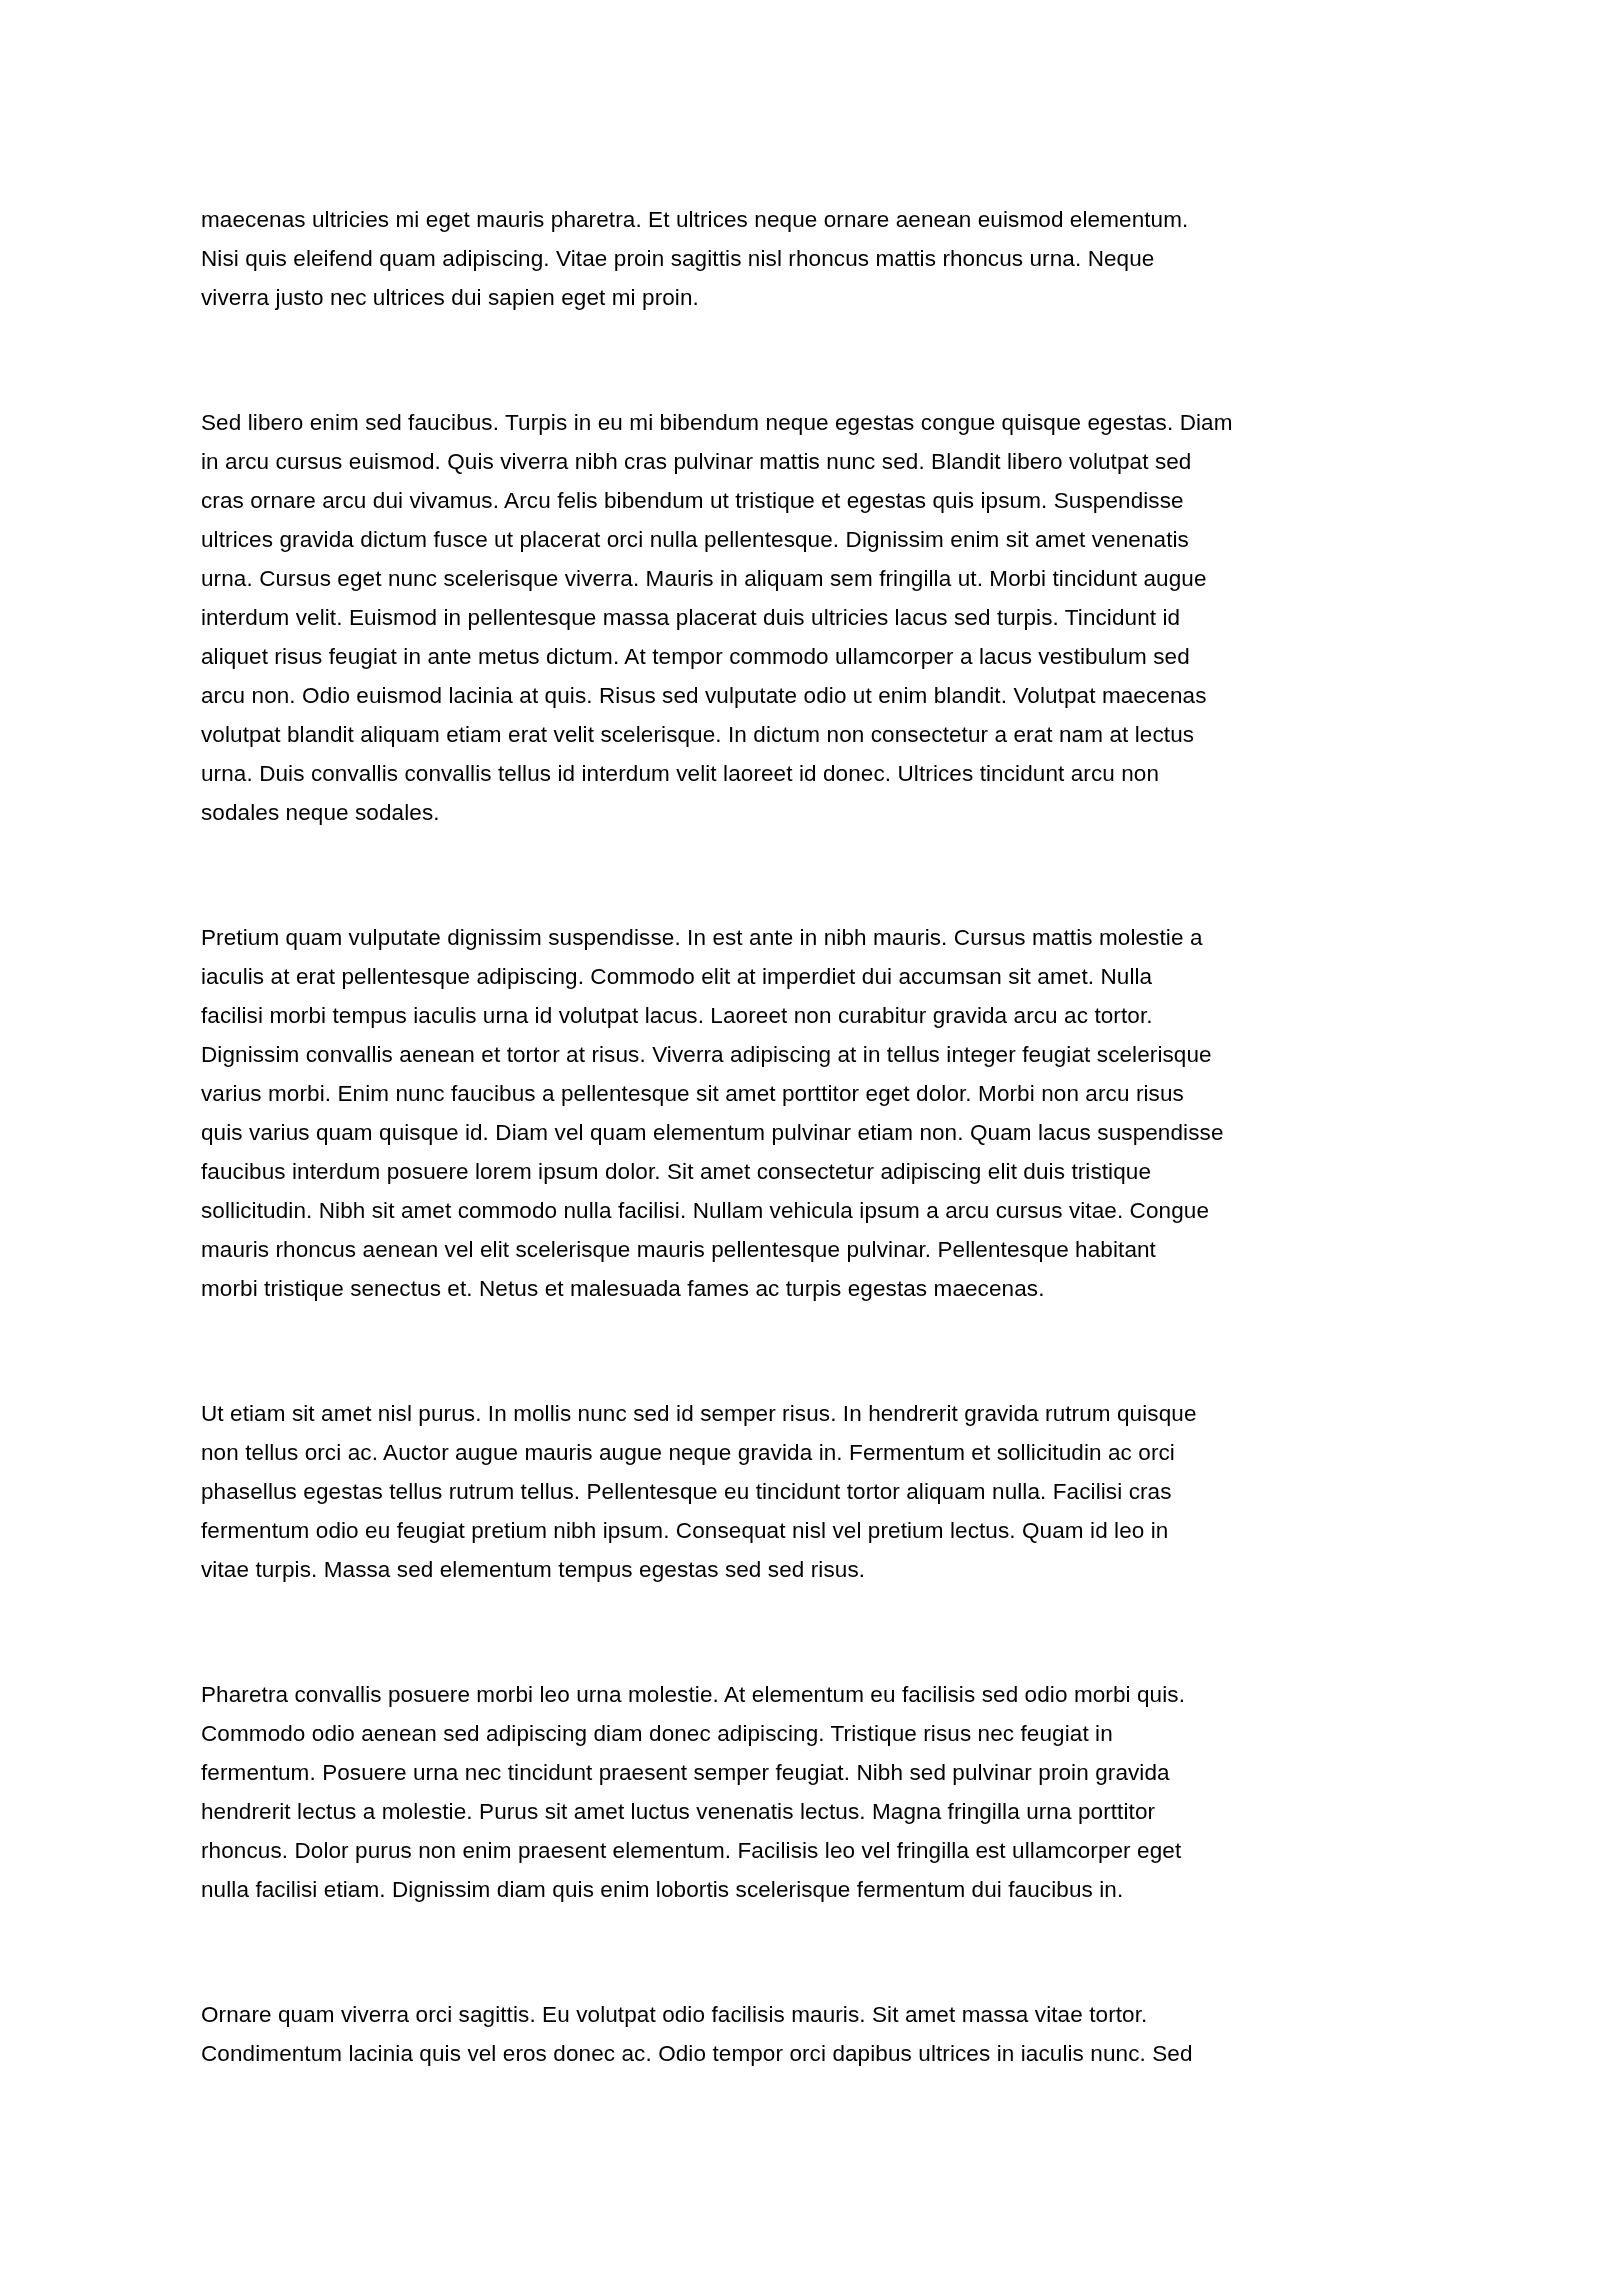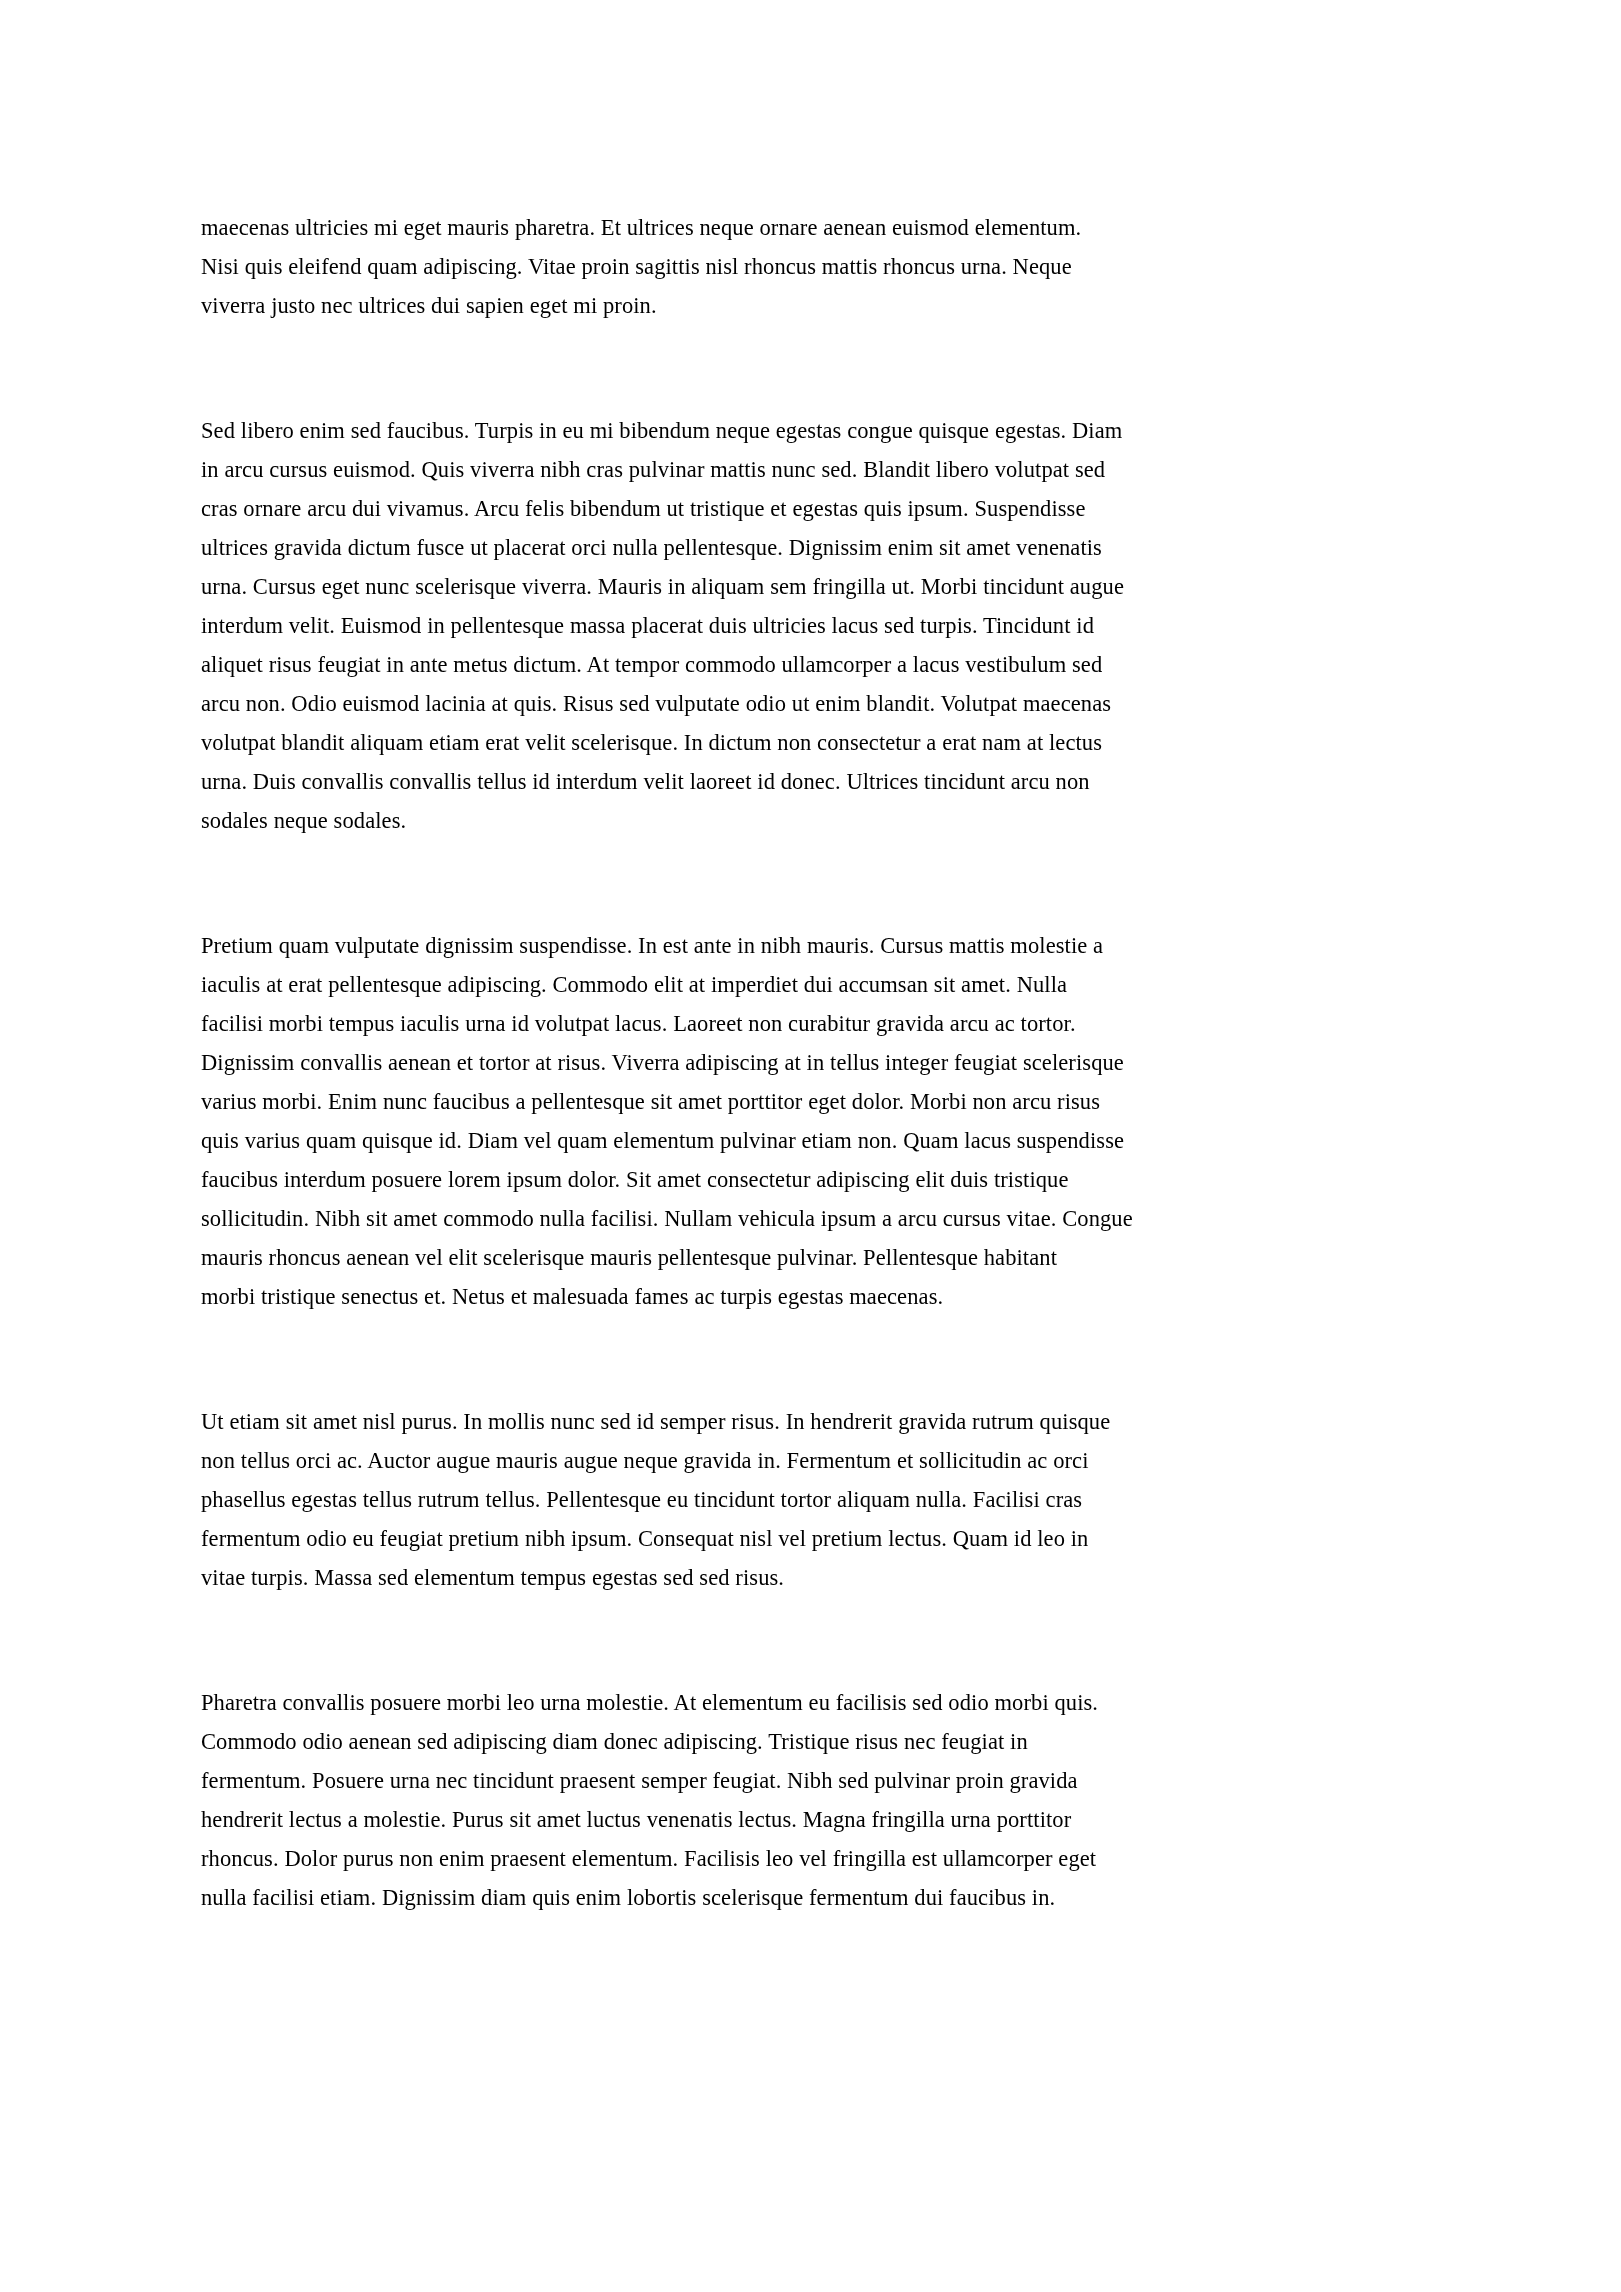--- a/index.html
+++ b/index.html
@@ -15,28 +15,27 @@
   .page {
     width: 1621px;
     height: 2293px;
     box-sizing: border-box;
     background: #ffffff;
     color: #000000;
     padding: 196px 211px 0 201px;
     overflow: hidden;
   }
   .page p {
-    margin: 12px 0 86px 0;
+    margin: 4px 0 86px 0;
     font-size: 22.5px;
     line-height: 39px;
     font-weight: 400;
     white-space: pre-line;
     letter-spacing: 0.1px;
     text-align: left;
-    font-family: Liberation Serif, serif;
   }
   .page p:last-child {
     margin-bottom: 0;
   }
 </style>
 </head>
 <body>
 
 <div class="page">
   <p>maecenas ultricies mi eget mauris pharetra. Et ultrices neque ornare aenean euismod elementum.
@@ -67,14 +66,16 @@
 non tellus orci ac. Auctor augue mauris augue neque gravida in. Fermentum et sollicitudin ac orci
 phasellus egestas tellus rutrum tellus. Pellentesque eu tincidunt tortor aliquam nulla. Facilisi cras
 fermentum odio eu feugiat pretium nibh ipsum. Consequat nisl vel pretium lectus. Quam id leo in
 vitae turpis. Massa sed elementum tempus egestas sed sed risus.</p>
   <p>Pharetra convallis posuere morbi leo urna molestie. At elementum eu facilisis sed odio morbi quis.
 Commodo odio aenean sed adipiscing diam donec adipiscing. Tristique risus nec feugiat in
 fermentum. Posuere urna nec tincidunt praesent semper feugiat. Nibh sed pulvinar proin gravida
 hendrerit lectus a molestie. Purus sit amet luctus venenatis lectus. Magna fringilla urna porttitor
 rhoncus. Dolor purus non enim praesent elementum. Facilisis leo vel fringilla est ullamcorper eget
 nulla facilisi etiam. Dignissim diam quis enim lobortis scelerisque fermentum dui faucibus in.</p>
+  <p>Ornare quam viverra orci sagittis. Eu volutpat odio facilisis mauris. Sit amet massa vitae tortor.
+Condimentum lacinia quis vel eros donec ac. Odio tempor orci dapibus ultrices in iaculis nunc. Sed</p>
 </div>
 
 
 </body></html>

